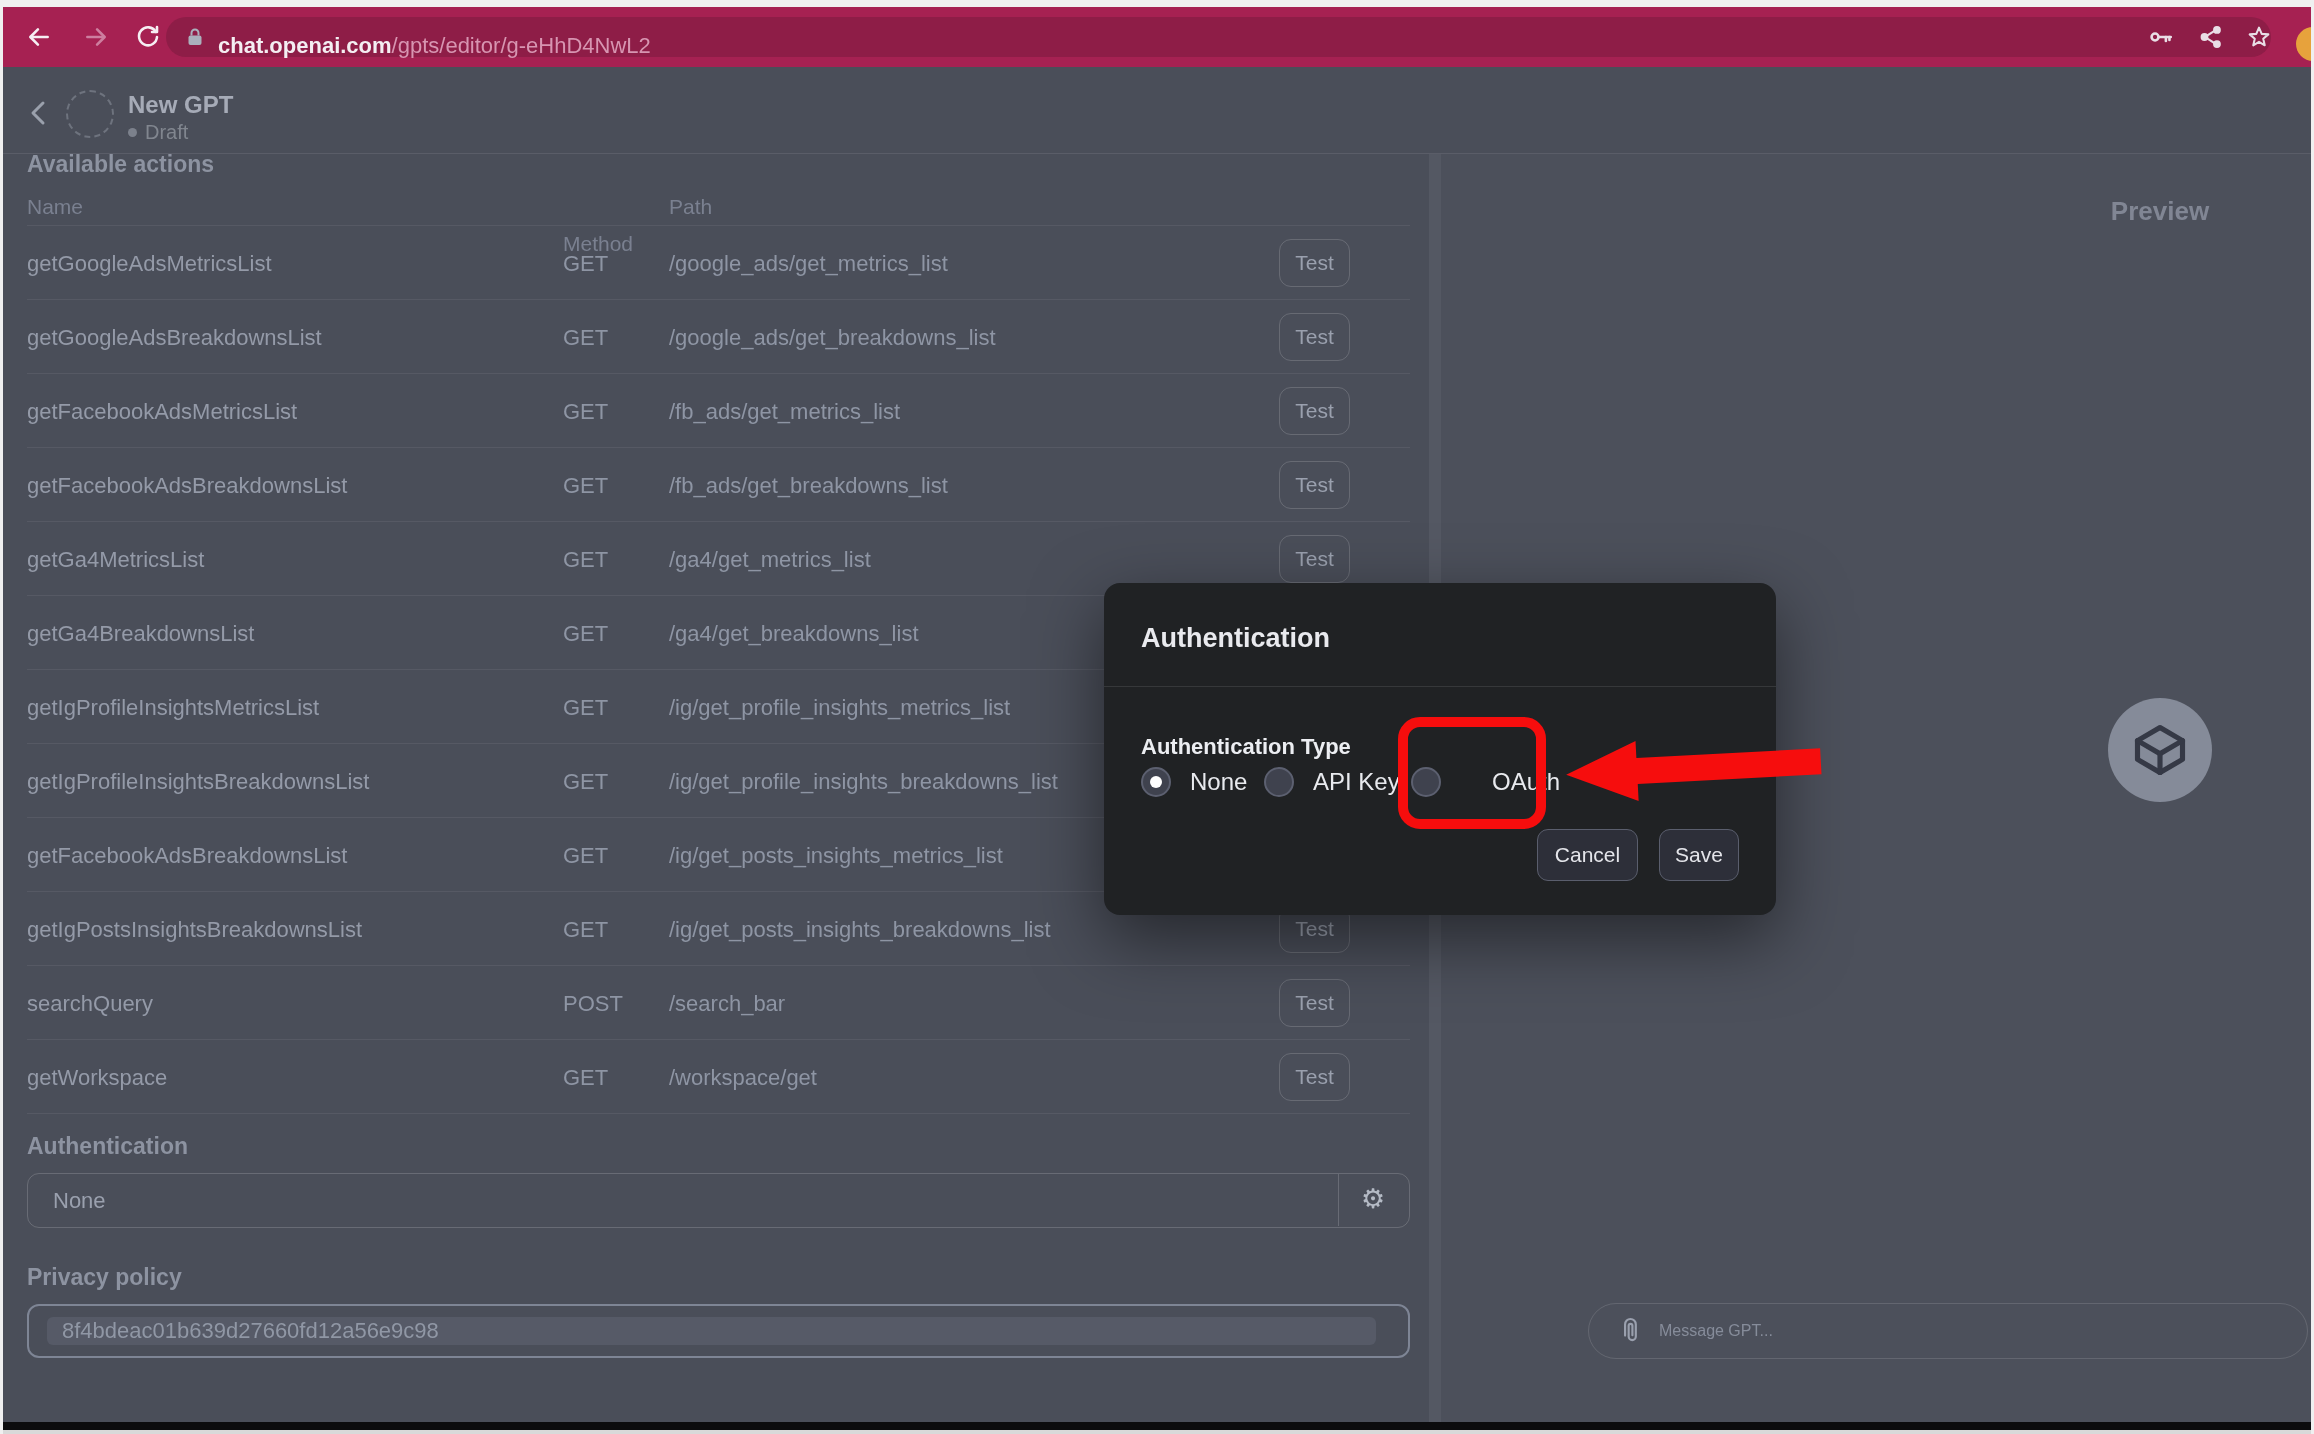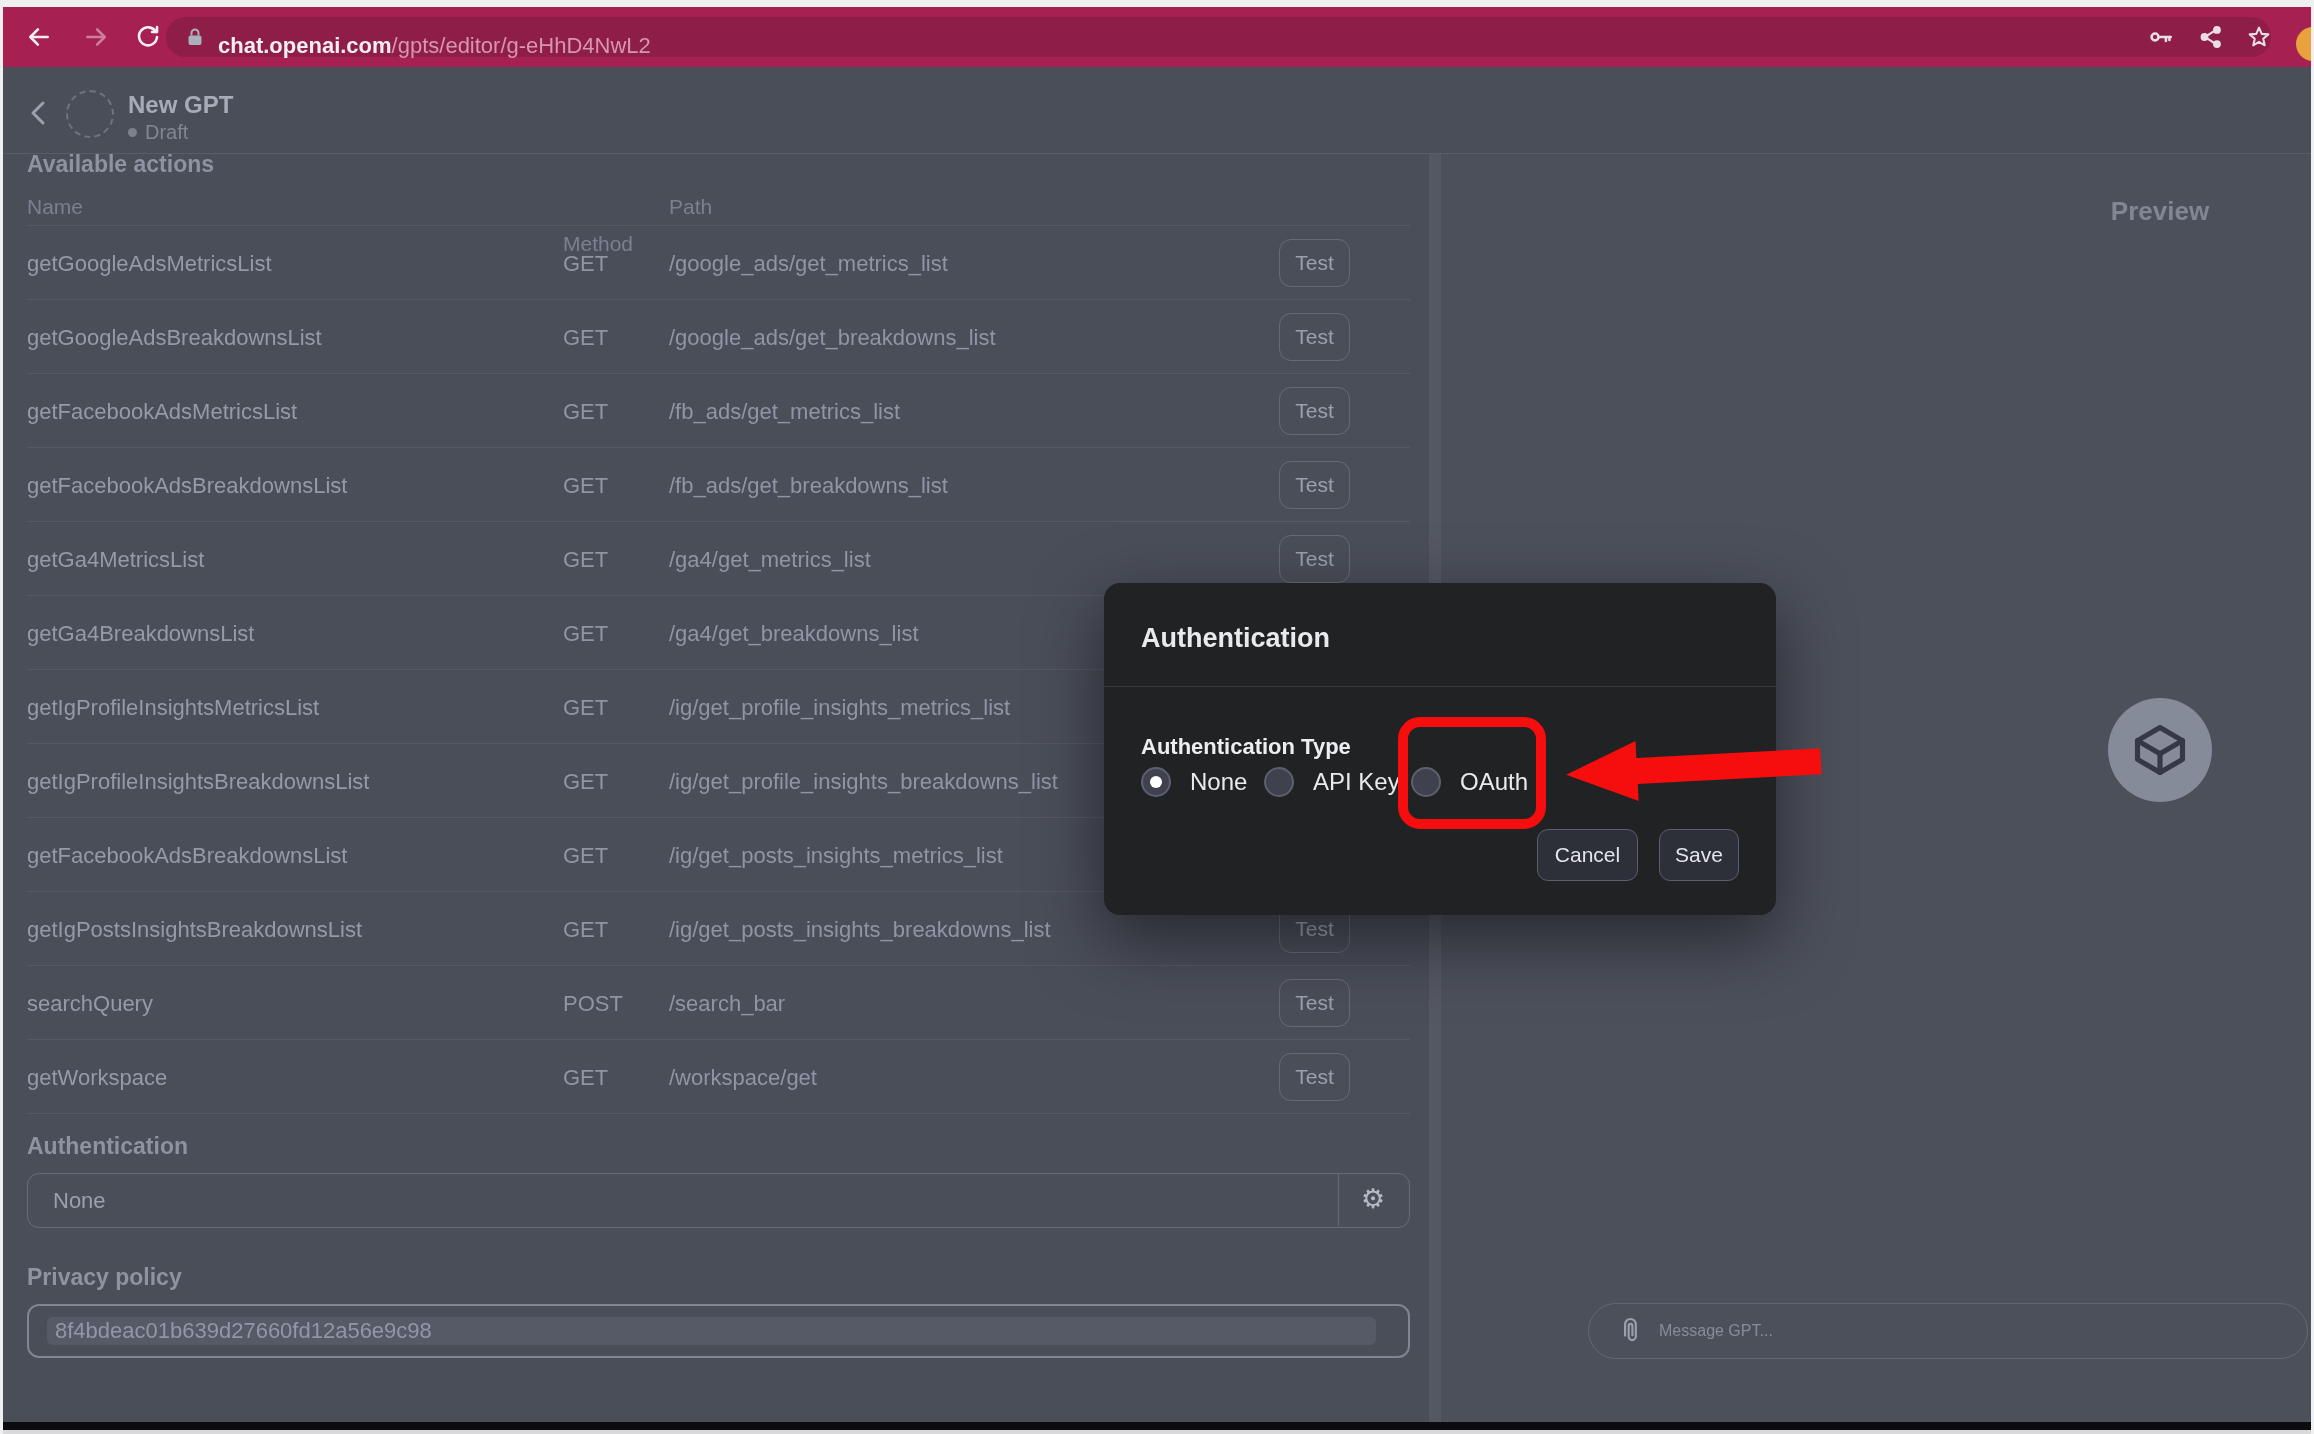--- a/index.html
+++ b/index.html
@@ -53,21 +53,21 @@
 
   
   #auth-label { left:27px; top:1133px; font-size:23px; font-weight:700; color:#8d93a1; z-index:10; }
   #auth-select { left:27px; top:1173px; width:1383px; height:55px; border:1.5px solid rgba(255,255,255,0.17); border-radius:12px; z-index:10; cursor:pointer; }
   #auth-value { position:absolute; left:25px; top:14px; font-size:22px; color:#9aa0ae; }
   #auth-gearbox { position:absolute; right:0; top:0; width:71px; height:52px; border-left:1.5px solid rgba(255,255,255,0.17); cursor:pointer; }
   #auth-gear { position:absolute; left:22px; top:9px; font-family:"DejaVu Sans", sans-serif; font-size:27px; color:#b4bac5; }
   #priv-label { left:27px; top:1264px; font-size:23px; font-weight:700; color:#8d93a1; z-index:10; }
   #priv-box { left:27px; top:1304px; width:1383px; height:54px; border:2px solid #7e8595; border-radius:12px; z-index:10; }
   #priv-input { position:absolute; left:18px; top:11px; width:1329px; height:28px; background:#565a67; border:none; outline:none;
-                border-radius:6px; color:#9097a5; font-size:22px; font-family:"Liberation Sans",sans-serif; padding:0 8px; }
+                border-radius:6px; color:#9097a5; font-size:22px; font-family:"Liberation Sans",sans-serif; padding:0 15px; }
 
   
   #preview-title { left:2020px; top:196px; width:280px; text-align:center; font-size:26px; font-weight:700; color:#81direction8694; color:#818694; z-index:10; }
   #cube-circle { left:2108px; top:698px; width:104px; height:104px; border-radius:50%; background:#858b99; z-index:10; }
   #cube-circle svg { position:absolute; left:22px; top:22px; width:60px; height:60px; color:#353946; }
   #msg-box { left:1588px; top:1303px; width:720px; height:56px; border:1.5px solid rgba(255,255,255,0.13); border-radius:28px; z-index:10; }
   #msg-input { position:absolute; left:70px; top:2px; width:620px; height:50px; background:transparent; border:none; outline:none;
                font-size:16px; font-family:"Liberation Sans",sans-serif; color:#b9bfca; }
   #msg-input::placeholder { color:#868c9a; }
   #clip { position:absolute; left:24px; top:11px; width:34px; height:34px; color:#9aa0ae; cursor:pointer; }
@@ -284,21 +284,21 @@
     <div id="modal-divider"></div>
     <div id="authtype-label">Authentication Type</div>
     <div class="radio-opt" style="left:37px;">
       <span class="radio sel"></span>
       <span class="radio-label">None</span>
     </div>
     <div class="radio-opt" style="left:160px;">
       <span class="radio"></span>
       <span class="radio-label">API Key</span>
     </div>
-    <div class="radio-opt" style="left:307px;">
+    <div class="radio-opt" style="left:307px;gap:32px;">
       <span class="radio"></span>
       <span class="radio-label">OAuth</span>
     </div>
     <div class="modal-btn" id="btn-cancel">Cancel</div>
     <div class="modal-btn" id="btn-save">Save</div>
   </div>
 
   <div id="hl-rect" class="abs"></div>
   <svg id="hl-arrow" class="abs" viewBox="0 0 262 66">
     <polygon points="3,33 74,3 74,20 258,20 258,46 74,46 74,63" fill="#f60d0d"></polygon>

